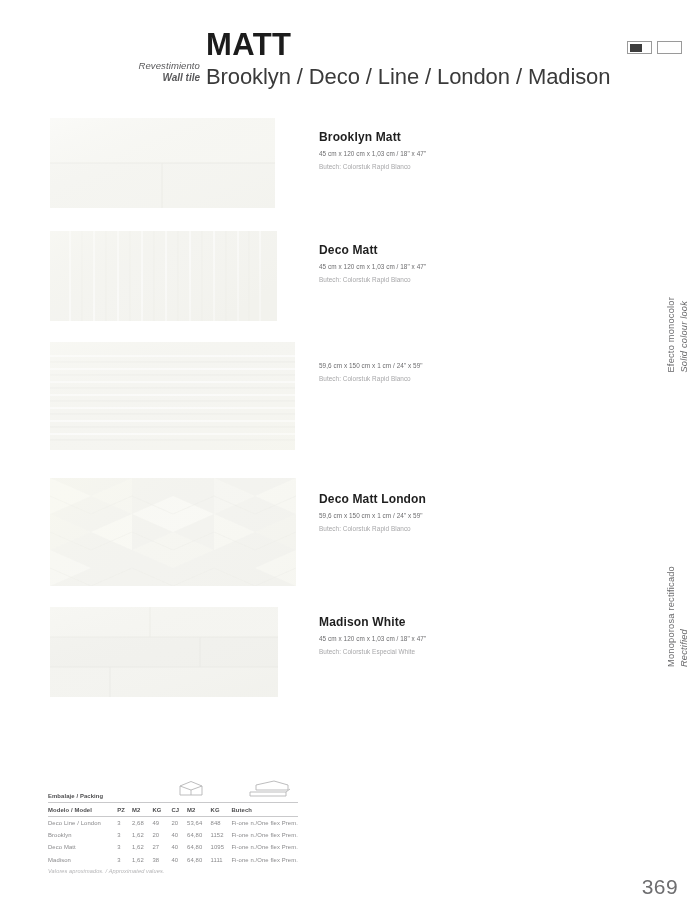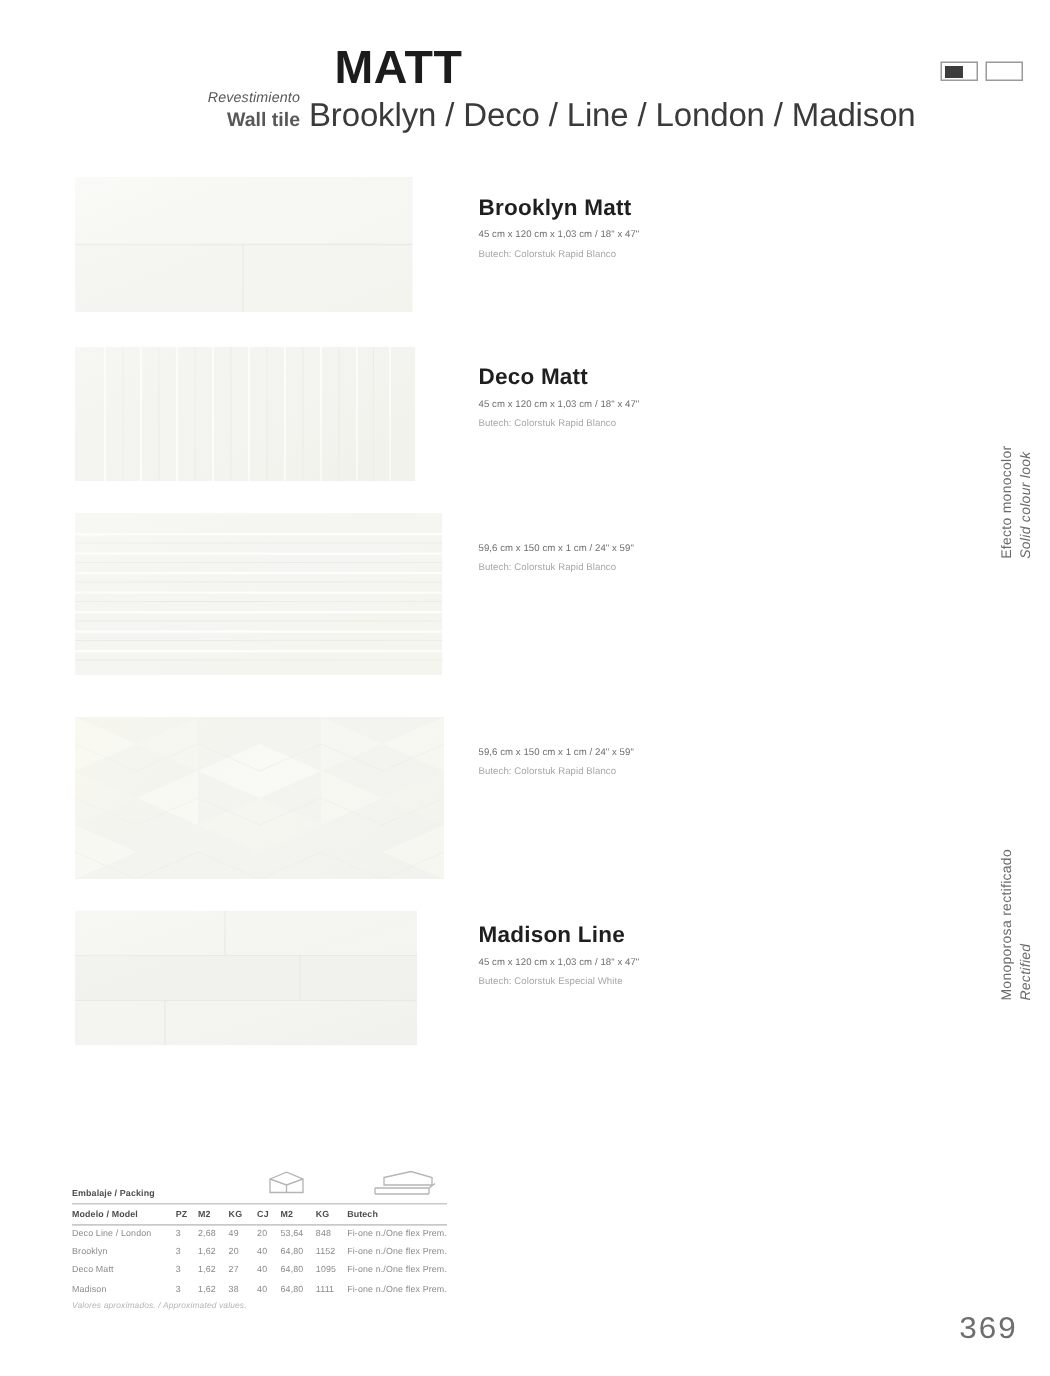--- a/index.html
+++ b/index.html
@@ -12,46 +12,46 @@
     overflow: hidden;
   }
 
   
   .header { position: absolute; left: 0; top: 0; width: 700px; height: 105px; }
   .header-cat {
     position: absolute; left: 60px; top: 60px; width: 140px;
     text-align: right; line-height: 1.25;
   }
   .header-cat .es { font-size: 9.5px; color: #58585a; letter-spacing: .1px; font-style: italic; }
-  .header-cat .en { font-size: 13px; color: #58585a; font-weight: bold; text-align: right; }
+  .header-cat .en { font-size: 10px; color: #58585a; font-style: italic; font-weight: bold; text-align: right; }
 
   .header-title {
     position: absolute; left: 206px; top: 27px;
-    font-size: 31px; font-weight: bold; letter-spacing: .4px; color: #1c1c1c; margin-left: 17px;
+    font-size: 31px; font-weight: bold; letter-spacing: .4px; color: #1c1c1c;
   }
   .header-sub {
     position: absolute; left: 206px; top: 64px;
     font-size: 22px; color: #3a3a3a; letter-spacing: -.1px; white-space: nowrap;
   }
 
   .format-icons { position: absolute; right: 18px; top: 41px; display: flex; gap: 5px; }
   .fmt { width: 25px; height: 13px; border: 1.3px solid #9a9a9a; background: #fff; position: relative; }
   .fmt.filled::after {
     content: ""; position: absolute; left: 1.5px; top: 1.5px;
     width: 12px; height: 8px; background: #3d3d3d;
   }
 
   
   .rows { position: absolute; left: 0; top: 112px; width: 700px; }
   .row { position: relative; }
 
   .swatch { position: absolute; left: 50px; overflow: hidden; }
 
   .info { position: absolute; left: 319px; width: 300px; }
-  .p-name { font-size: 15px; font-weight: bold; color: #1f1f1f; letter-spacing: .15px; }
+  .p-name { font-size: 12px; font-weight: bold; color: #1f1f1f; letter-spacing: .15px; }
   .p-dims { font-size: 6.4px; color: #6d6d6f; margin-top: 6px; letter-spacing: .05px; }
   .p-grout { font-size: 6.4px; color: #a7a7a9; margin-top: 6px; letter-spacing: .05px; }
 
   
   .side-label {
     position: absolute; right: 10px;
     writing-mode: vertical-rl; transform: rotate(180deg);
     font-size: 9.3px; color: #6a6a6c; line-height: 1.35; letter-spacing: .2px;
     text-align: left; white-space: nowrap;
   }
@@ -73,21 +73,21 @@
     font-size: 5.9px; color: #8a8a8c; text-align: left;
     padding: 3.1px 0; letter-spacing: .1px; white-space: nowrap;
   }
   .c-model { width: 74px; }
   .c-pz { width: 17px; } .c-m2 { width: 23px; } .c-kg { width: 22px; }
   .c-cj { width: 18px; } .c-m2b { width: 26px; } .c-kgb { width: 23px; }
   .pack-note { font-size: 5.6px; color: #b4b4b6; font-style: italic; margin-top: 2px; letter-spacing: .1px; }
 
   .page-num {
     position: absolute; right: 22px; bottom: 18px;
-    font-size: 21px; color: #6e6e70; letter-spacing: .4px; font-family: Liberation Mono, monospace;
+    font-size: 21px; color: #6e6e70; letter-spacing: .4px;
   }
 </style>
 </head>
 <body>
 
 <div class="header">
   <div class="header-cat">
     <div class="es">Revestimiento</div>
     <div class="en">Wall tile</div>
   </div>
@@ -236,20 +236,21 @@
         <defs>
           <linearGradient id="g4" x1="0" y1="0.3" x2="1" y2="0.8">
             <stop offset="0%" stop-color="#fbfbee" stop-opacity=".7"></stop>
             <stop offset="45%" stop-color="#f4f4ef" stop-opacity=".1"></stop>
             <stop offset="100%" stop-color="#efefe9" stop-opacity=".55"></stop>
           </linearGradient>
         </defs>
       </svg>
     </div>
     <div class="info" style="top:380px;">
+      <div class="p-name">Deco Matt London</div>
       <div class="p-dims">59,6 cm x 150 cm x 1 cm / 24" x 59"</div>
       <div class="p-grout">Butech: Colorstuk Rapid Blanco</div>
 
     </div>
   </div>
 
   <div class="row">
     <div class="swatch" style="top:495px; width:228px; height:90px;">
       <svg width="228" height="90" style="display:block">
         <rect width="228" height="90" fill="#f2f2ee"></rect>
@@ -267,21 +268,21 @@
         <defs>
           <linearGradient id="g5" x1="0" y1="0" x2="0.8" y2="1">
             <stop offset="0%" stop-color="#fafaf6" stop-opacity=".8"></stop>
             <stop offset="60%" stop-color="#f0f0ec" stop-opacity=".15"></stop>
             <stop offset="100%" stop-color="#ececE6" stop-opacity=".55"></stop>
           </linearGradient>
         </defs>
       </svg>
     </div>
     <div class="info" style="top:503px;">
-      <div class="p-name">Madison Line</div>
+      <div class="p-name">Madison White</div>
       <div class="p-dims">45 cm x 120 cm x 1,03 cm / 18" x 47"</div>
       <div class="p-grout">Butech: Colorstuk Especial White</div>
 
     </div>
   </div>
 </div>
 
 <div class="side-label" style="top:297px;">
   <span class="es">Efecto monocolor</span><br>
   <span class="en">Solid colour look</span>

